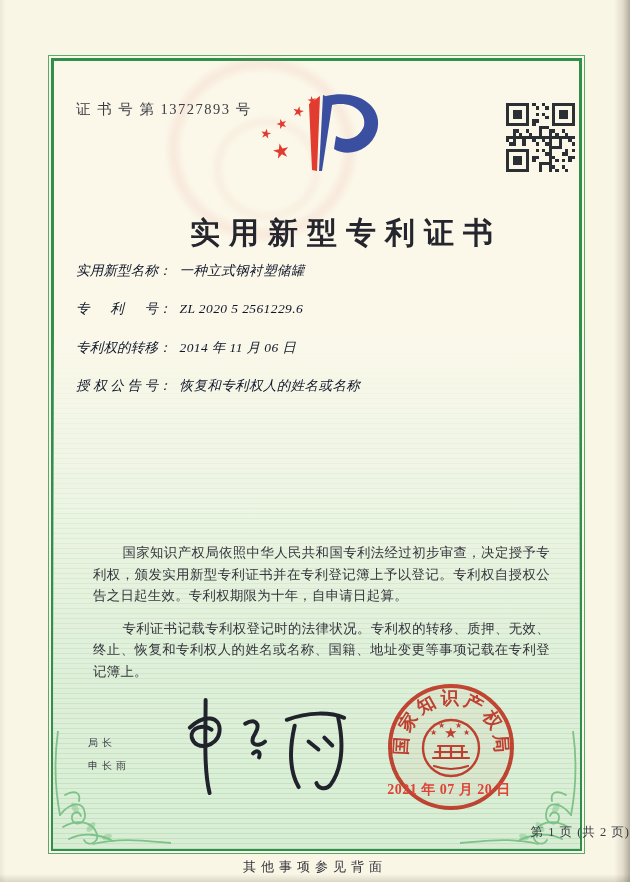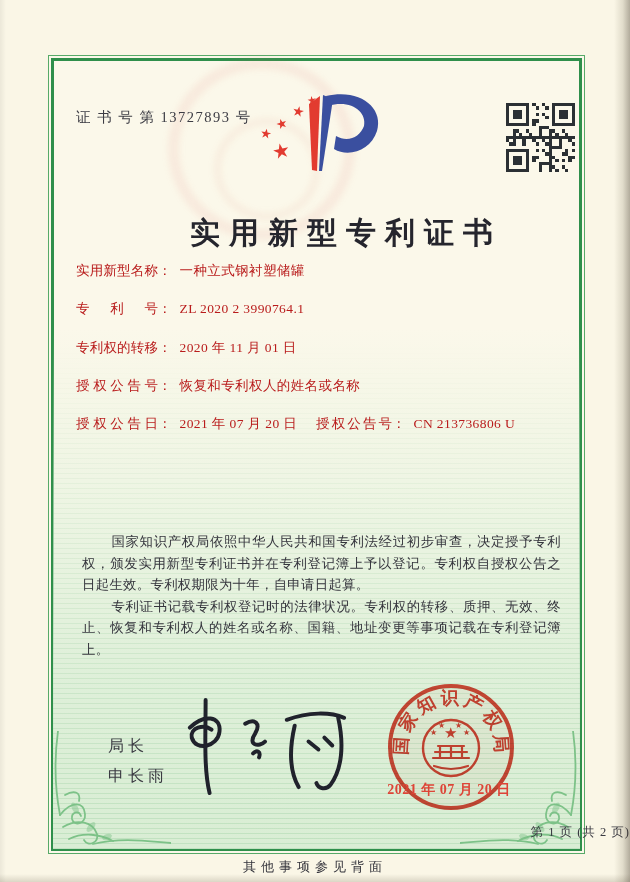--- a/index.html
+++ b/index.html
@@ -28,45 +28,45 @@
     background:repeating-linear-gradient(0deg,rgba(130,195,140,.28) 0 1px,rgba(0,0,0,0) 1px 5px);
     -webkit-mask:linear-gradient(180deg,transparent 36%,rgba(0,0,0,.45) 60%,#000 100%);
             mask:linear-gradient(180deg,transparent 36%,rgba(0,0,0,.45) 60%,#000 100%);}
 
   
   .bleed1{position:absolute;left:168px;top:58px;width:165px;height:160px;border-radius:50%;
     border:11px solid rgba(226,128,116,.11);filter:blur(3px);}
   .bleed2{position:absolute;left:214px;top:118px;width:92px;height:88px;border-radius:50%;
     border:7px solid rgba(226,128,116,.09);filter:blur(3px);}
 
-  .certno{position:absolute;left:76px;top:100px;font-size:14.5px;letter-spacing:1.5px;color:#3c3c44;margin-top:8px;}
+  .certno{position:absolute;left:76px;top:100px;font-size:14.5px;letter-spacing:1.5px;color:#3c3c44;}
 
   .logo{position:absolute;left:250px;top:86px;width:142px;height:94px;}
   .qr{position:absolute;left:506px;top:103px;width:69px;height:69px;}
 
   .title{position:absolute;left:0;top:213px;width:630px;text-align:center;
     font-size:30px;font-weight:600;letter-spacing:9px;color:#25252d;margin-left:31px;}
 
-  .fields{position:absolute;left:76px;top:262px;width:492px;font-size:13.5px;color:#b91c1c;}
+  .fields{position:absolute;left:76px;top:262px;width:492px;font-size:13.5px;color:#0f172a;font-style:italic;}
   .frow{position:relative;height:22px;margin-bottom:16.3px;white-space:nowrap;}
   .flabel{display:inline-block;width:82px;text-align:justify;text-align-last:justify;vertical-align:top;}
   .fcolon{display:inline-block;margin-right:8px;}
   .fvalue{letter-spacing:.4px;}
   .grant2{position:absolute;left:240px;top:0;}
   .grant2 .flabel{width:76px;}
 
   .paras{position:absolute;left:82px;top:531px;width:479px;font-size:13.4px;line-height:21.6px;
     text-align:justify;color:#35353d;}
-  .paras p{margin:0;text-indent:2.2em;letter-spacing:.3px;}
+  .paras p{margin:11px;text-indent:2.2em;letter-spacing:.3px;}
 
   .seal{position:absolute;left:386px;top:682px;width:130px;height:130px;mix-blend-mode:multiply;}
   .seal-date{position:absolute;left:384px;top:781px;width:130px;text-align:center;
     font-size:14px;letter-spacing:.5px;color:#dd4437;font-weight:600;z-index:6;}
 
-  .signer{position:absolute;left:88px;top:736px;font-size:16px;letter-spacing:4px;color:#3a3a42;z-index:5;margin-left:20px;}
+  .signer{position:absolute;left:88px;top:736px;font-size:10px;letter-spacing:4px;color:#3a3a42;z-index:5;}
   .signer div{margin-bottom:9px;}
   .signature{position:absolute;left:170px;top:688px;width:188px;height:118px;z-index:5;}
 
   .pageno{position:absolute;left:0;top:824px;width:630px;text-align:right;font-size:12.5px;
     letter-spacing:1px;color:#3a3a42;z-index:5;}
   .backnote{position:absolute;left:0;top:858px;width:630px;text-align:center;font-size:13px;
     letter-spacing:5px;color:#33333b;}
 
   .orn{position:absolute;width:120px;height:118px;z-index:2;}
   .orn-bl{left:51px;top:731px;}
@@ -306,33 +306,27 @@
       </g>
   </svg>
 
   <div class="title">实用新型专利证书</div>
 
   <div class="fields">
     <div class="frow">
       <span class="flabel">实用新型名称</span><span class="fcolon">：</span><span class="fvalue">一种立式钢衬塑储罐</span>
     </div>
     <div class="frow">
-      <span class="flabel">专利号</span><span class="fcolon">：</span><span class="fvalue">ZL 2020 2 3990764.1</span>
+      <span class="flabel">专利号</span><span class="fcolon">：</span><span class="fvalue">ZL 2020 5 2561229.6</span>
     </div>
     <div class="frow">
-      <span class="flabel">专利权的转移</span><span class="fcolon">：</span><span class="fvalue">2020 年 11 月 01 日</span>
+      <span class="flabel">专利权的转移</span><span class="fcolon">：</span><span class="fvalue">2014 年 11 月 06 日</span>
     </div>
     <div class="frow">
       <span class="flabel">授权公告号</span><span class="fcolon">：</span><span class="fvalue">恢复和专利权人的姓名或名称</span>
-    </div>
-    <div class="frow">
-      <span class="flabel">授权公告日</span><span class="fcolon">：</span><span class="fvalue">2021 年 07 月 20 日</span>
-      <span class="grant2">
-        <span class="flabel">授权公告号</span><span class="fcolon">：</span><span class="fvalue">CN 213736806 U</span>
-      </span>
     </div>
   </div>
 
   <div class="paras">
     <p>国家知识产权局依照中华人民共和国专利法经过初步审查，决定授予专利权，颁发实用新型专利证书并在专利登记簿上予以登记。专利权自授权公告之日起生效。专利权期限为十年，自申请日起算。</p>
     <p>专利证书记载专利权登记时的法律状况。专利权的转移、质押、无效、终止、恢复和专利权人的姓名或名称、国籍、地址变更等事项记载在专利登记簿上。</p>
   </div>
 
   <svg class="orn orn-bl" viewBox="0 0 120 118">
     <g stroke="#7dc288" stroke-width="1.8" fill="none" stroke-linecap="round">

